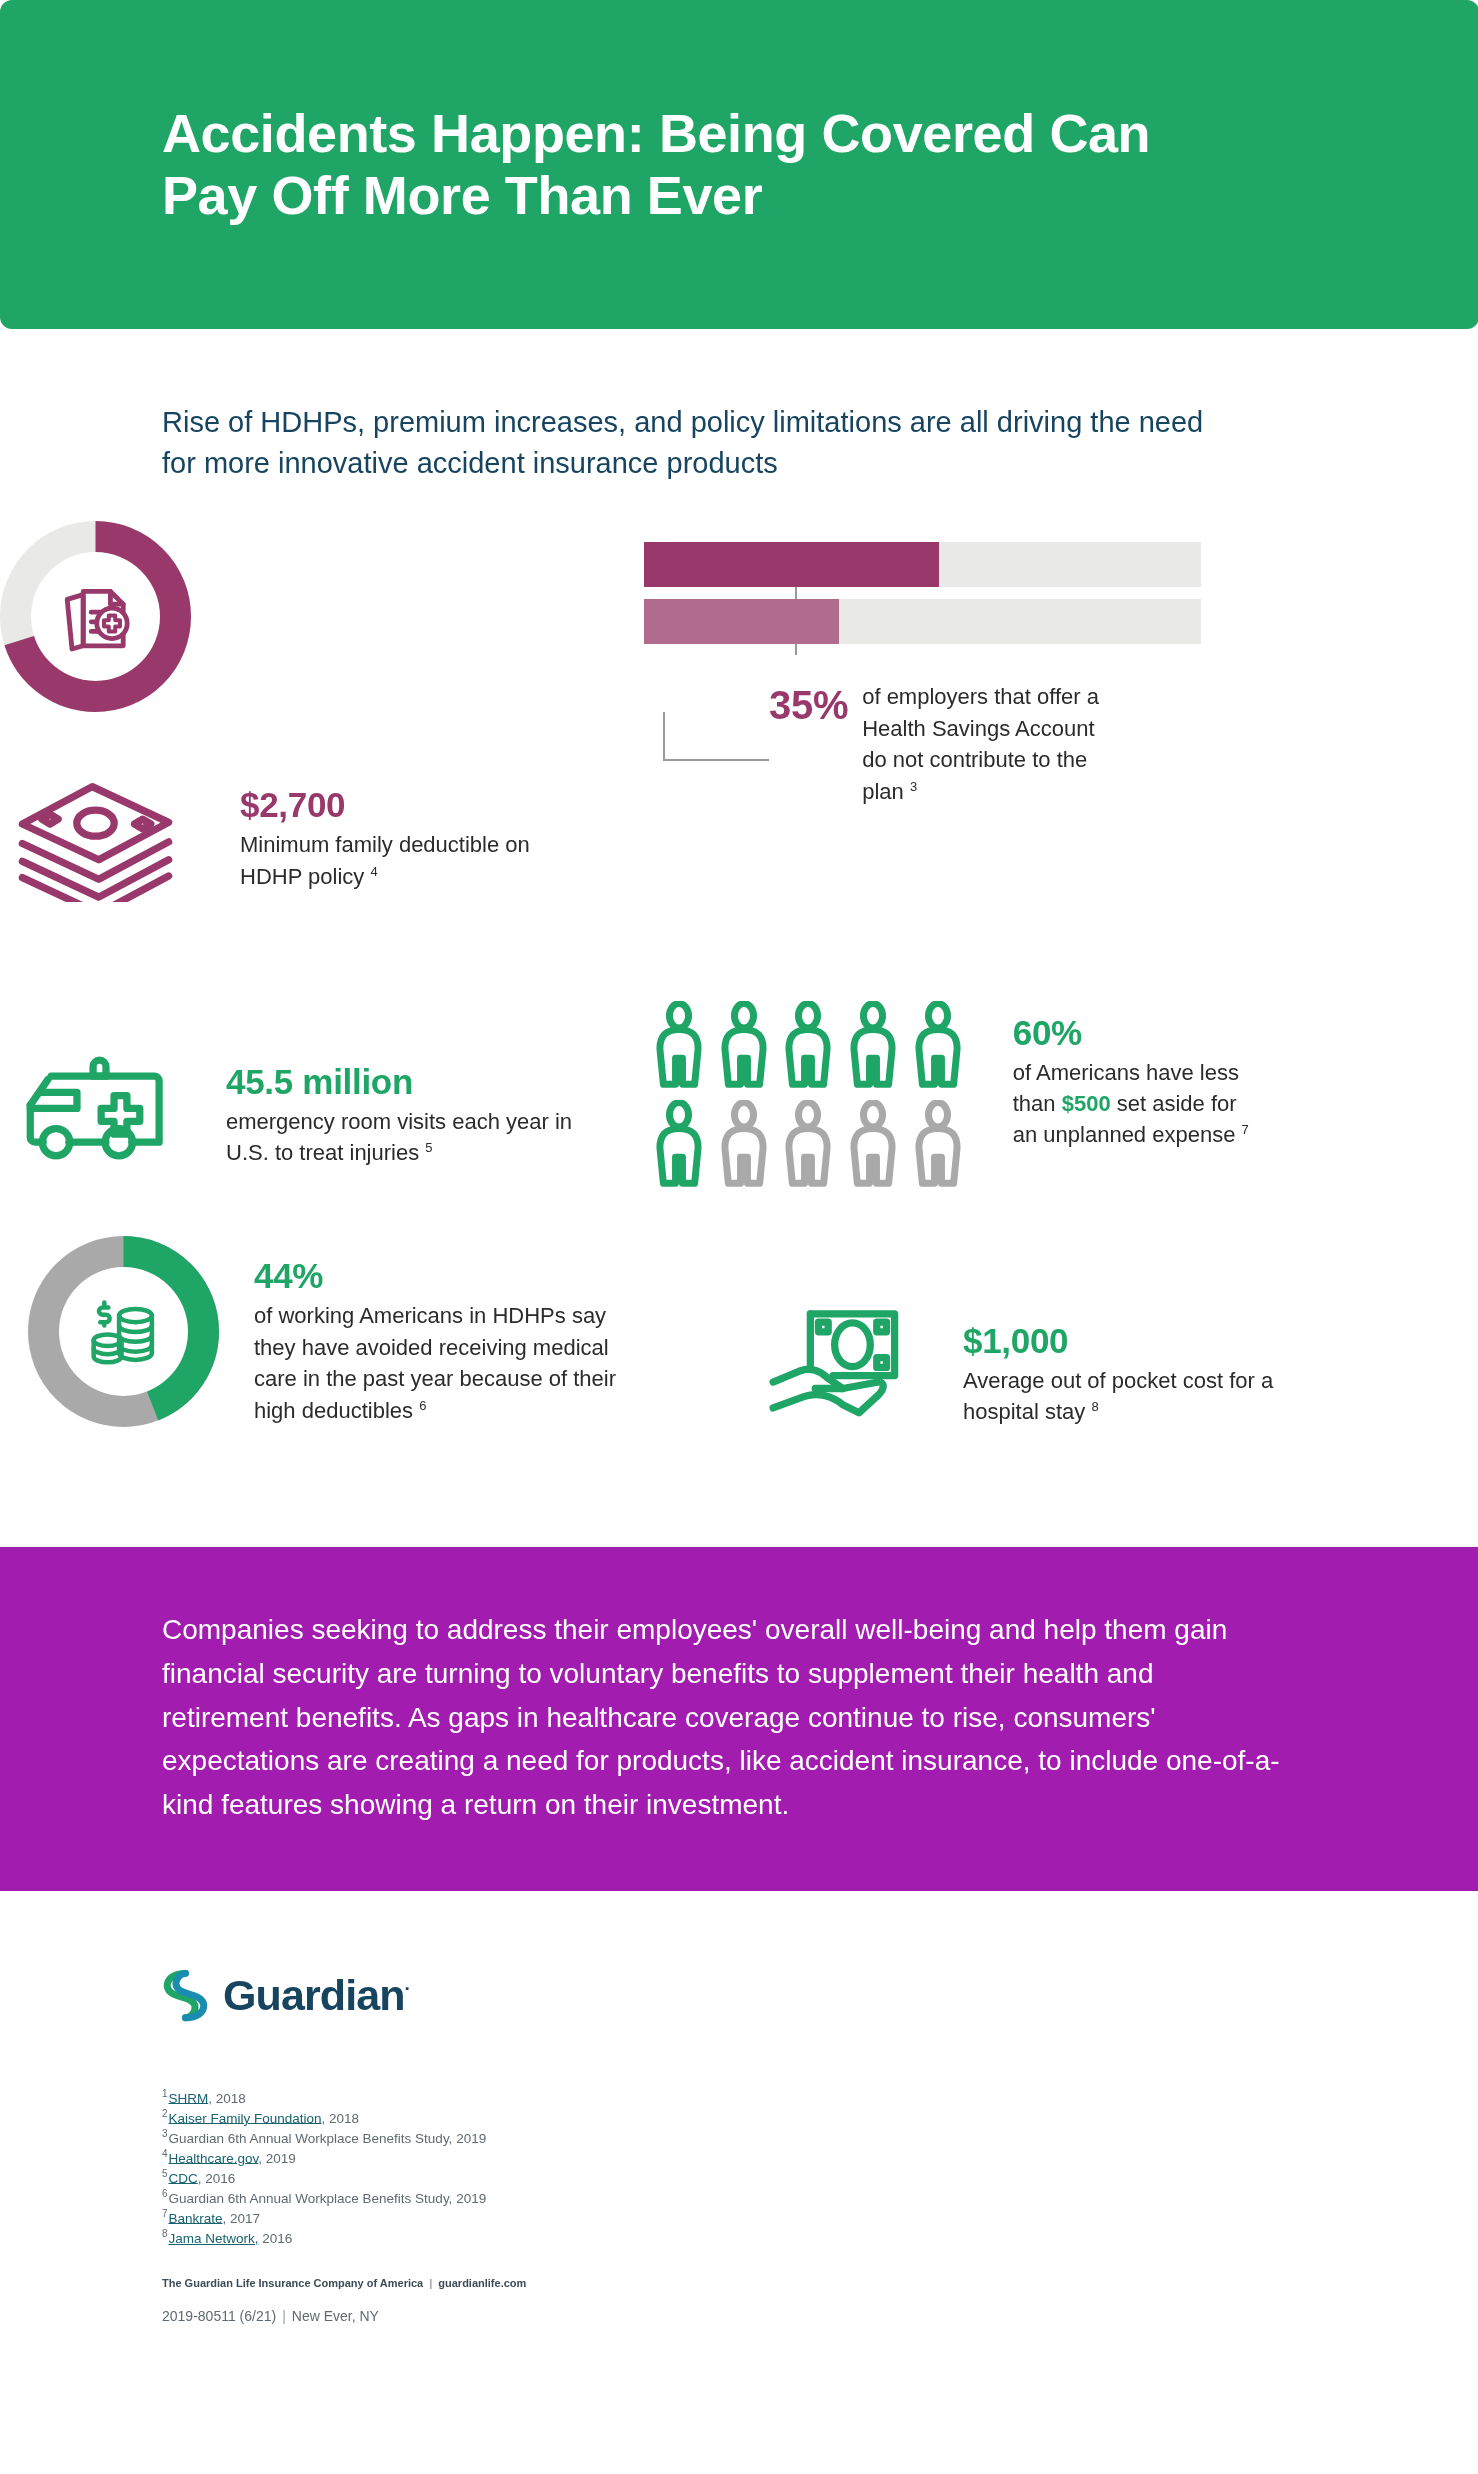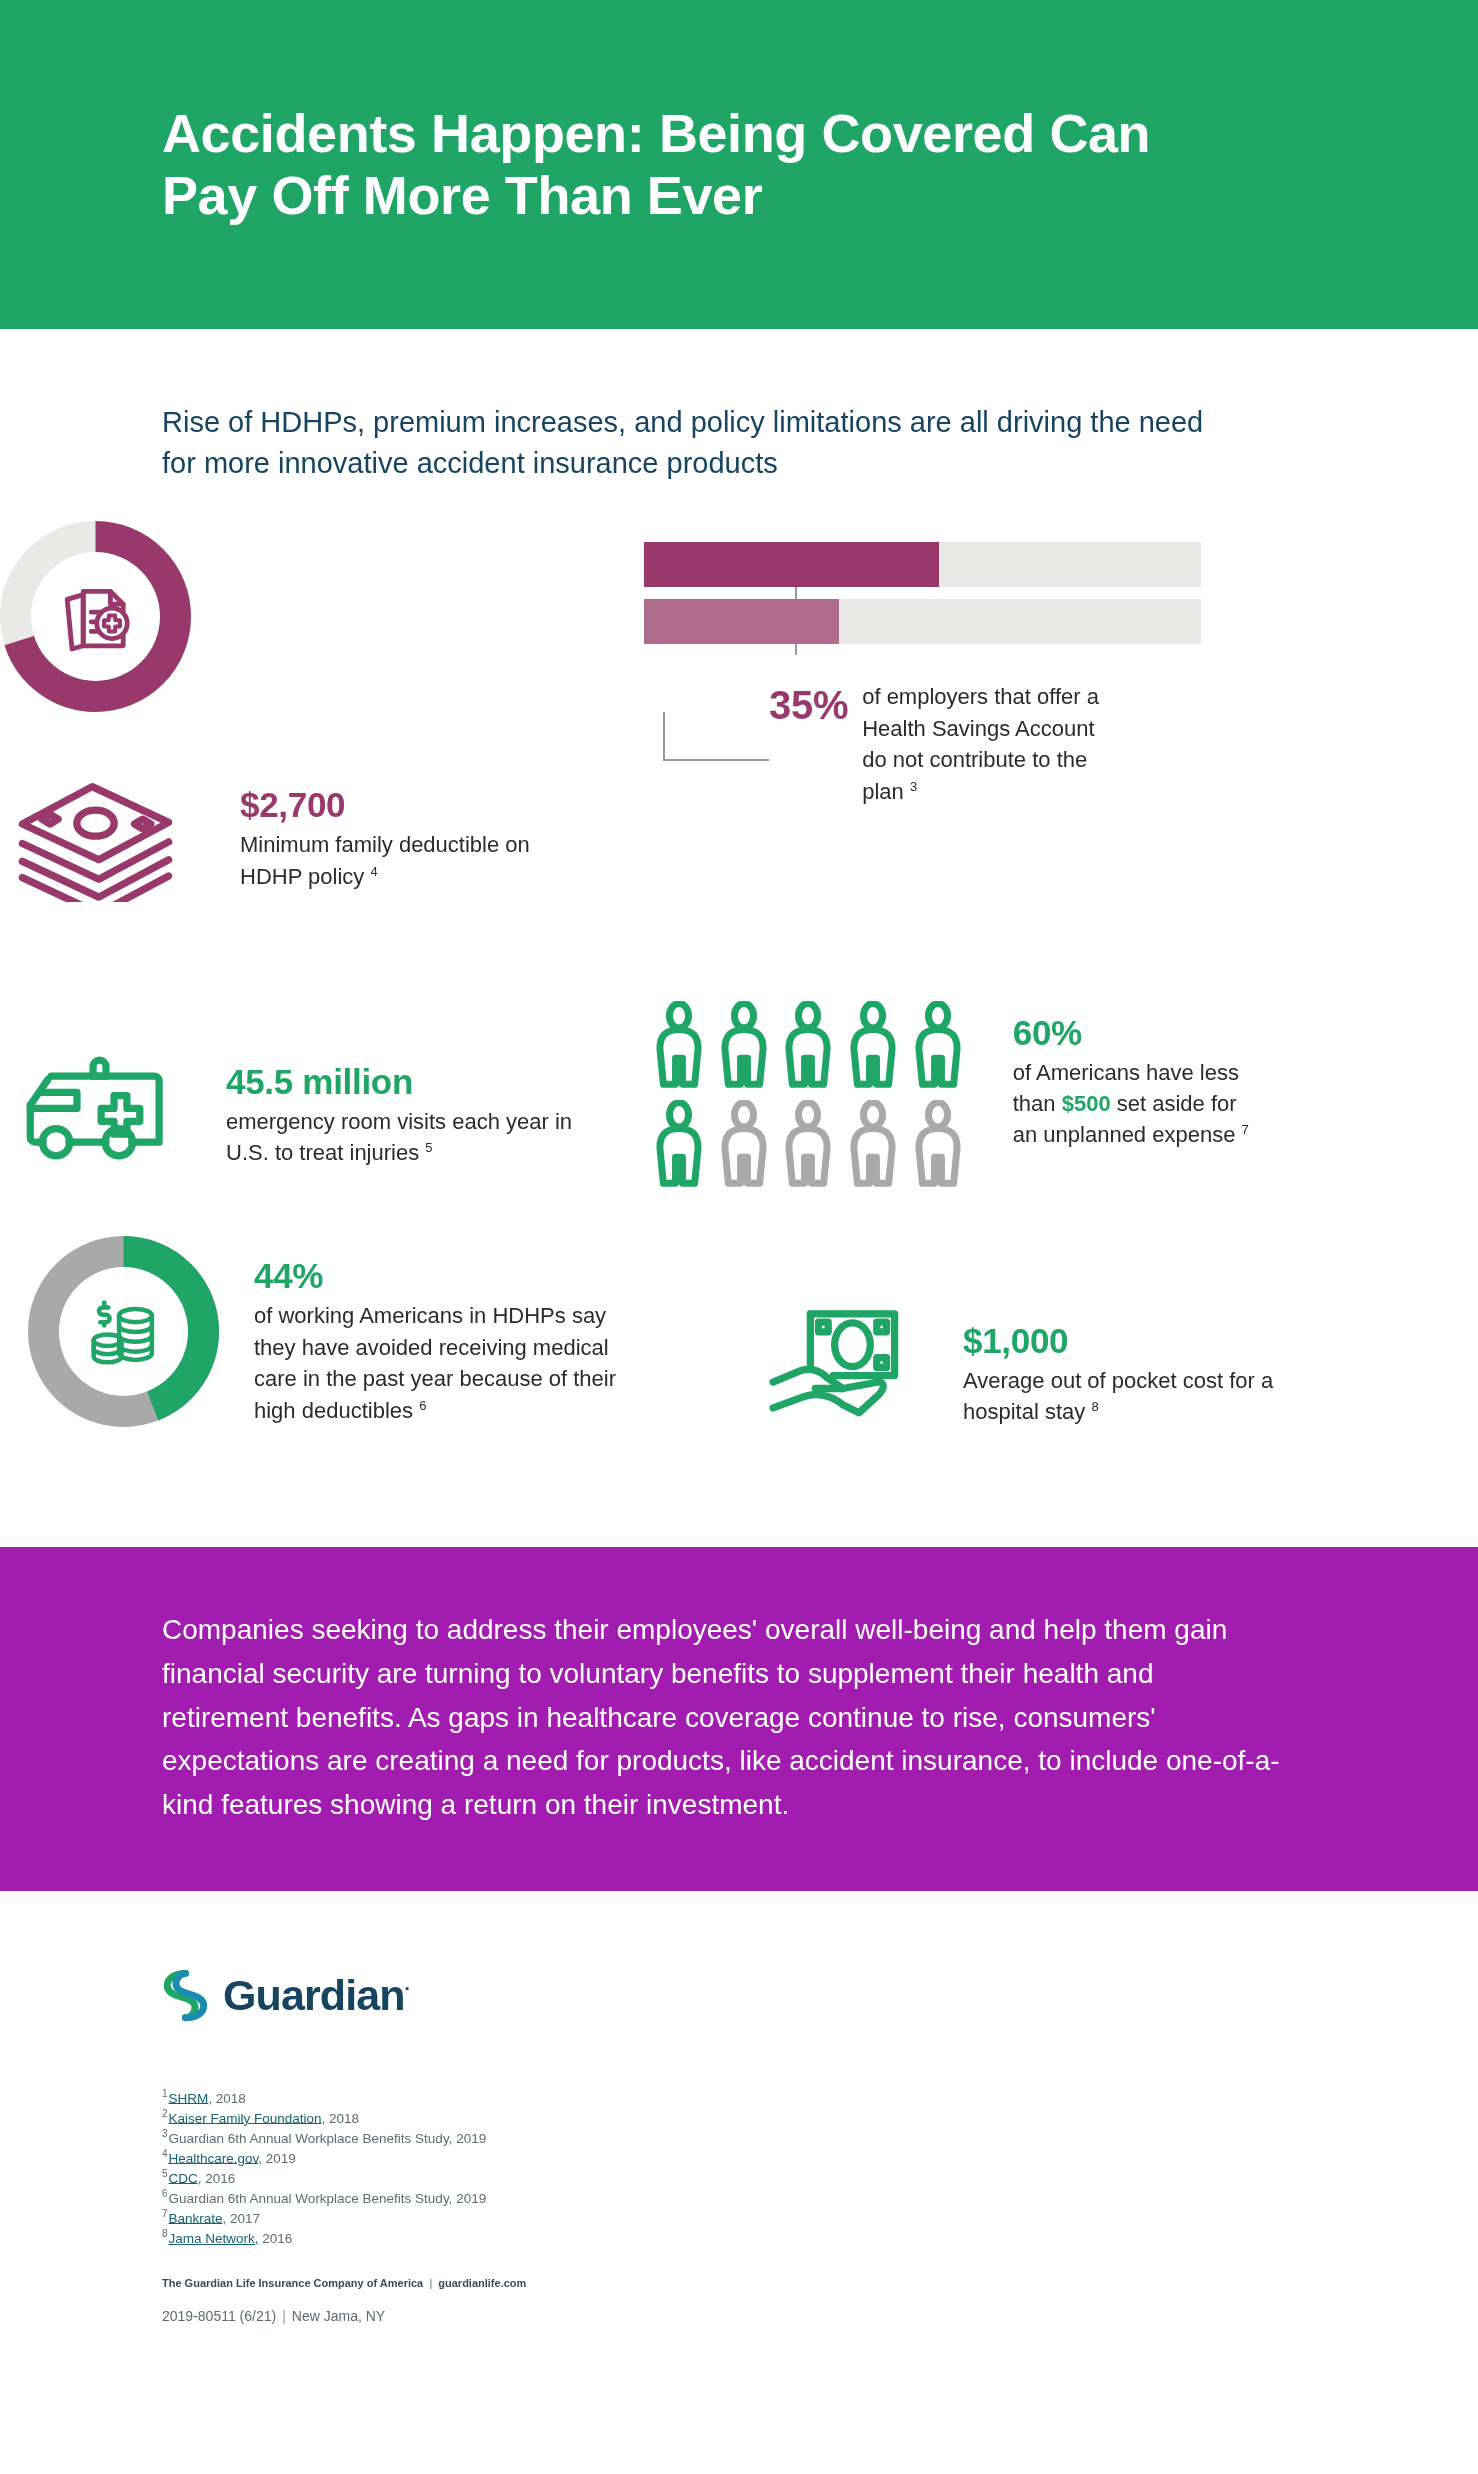--- a/index.html
+++ b/index.html
@@ -14,20 +14,21 @@
   }
 
   
   .header {
     background:#1FA566;
     height:329px;
     width:100%;
     display:flex;
     align-items:center;
     padding-left:162px;
+    border-radius:12px;
   }
   .header h1 {
     color:#ffffff;
     font-size:54px;
     line-height:1.13;
     font-weight:bold;
     letter-spacing:-0.4px;
     max-width:1096px;
   }
 
@@ -373,16 +374,16 @@
     <div class="note"><sup>3</sup><span class="lnk"></span><span>Guardian 6th Annual Workplace Benefits Study, 2019</span></div>
     <div class="note"><sup>4</sup><span class="lnk">Healthcare.gov</span><span>, 2019</span></div>
     <div class="note"><sup>5</sup><span class="lnk">CDC</span><span>, 2016</span></div>
     <div class="note"><sup>6</sup><span class="lnk"></span><span>Guardian 6th Annual Workplace Benefits Study, 2019</span></div>
     <div class="note"><sup>7</sup><span class="lnk">Bankrate</span><span>, 2017</span></div>
     <div class="note"><sup>8</sup><span class="lnk">Jama Network,</span><span> 2016</span></div>
   </div>
 
   <div class="company"><span>The Guardian Life Insurance Company of America</span><span class="sep">|</span><span>guardianlife.com</span></div>
 
-  <div class="legal"><span>2019-80511 (6/21)</span><span class="sep">|</span><span>New Jama, NY</span></div>
+  <div class="legal"><span>2019-80511 (6/21)</span><span class="sep">|</span><span>New Ever, NY</span></div>
 
 </div>
 
 
 </body></html>

